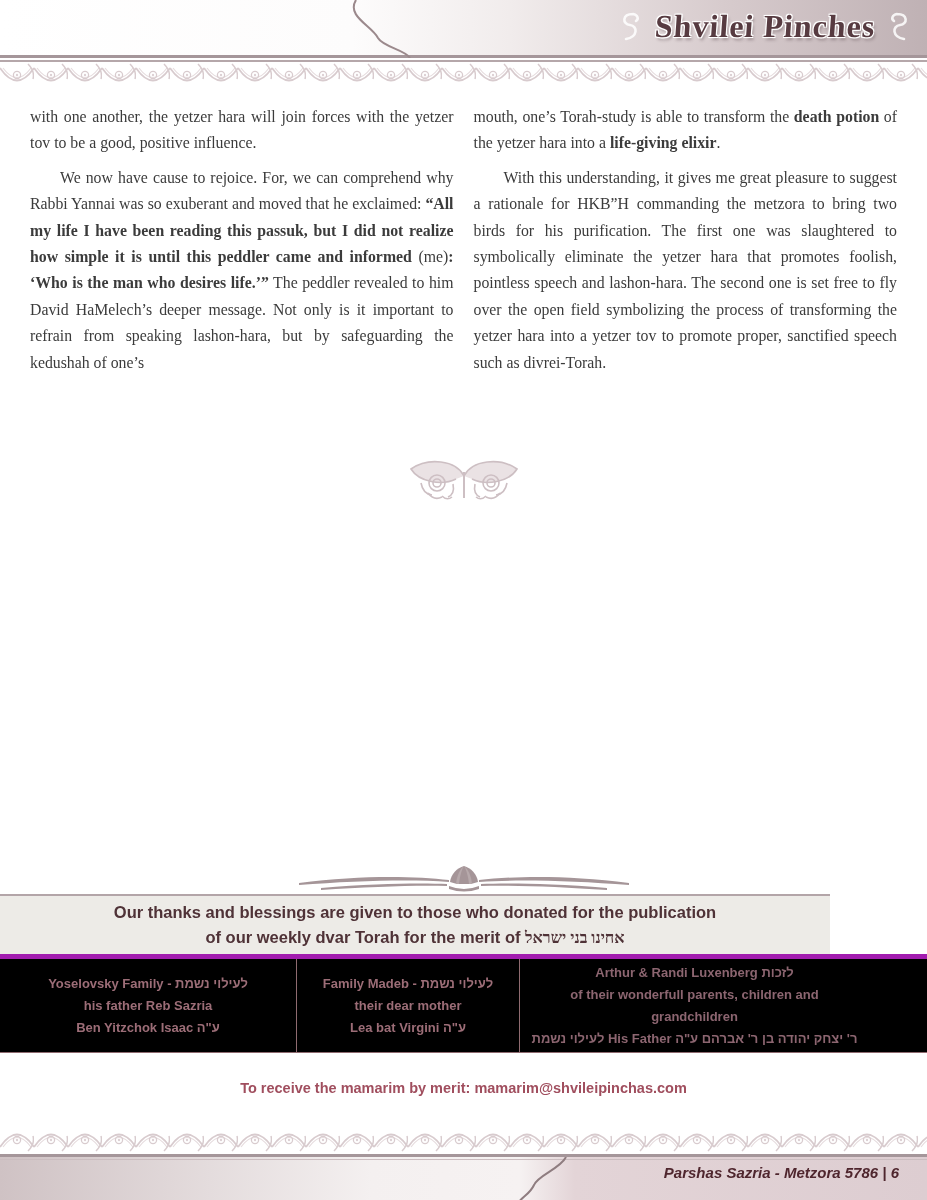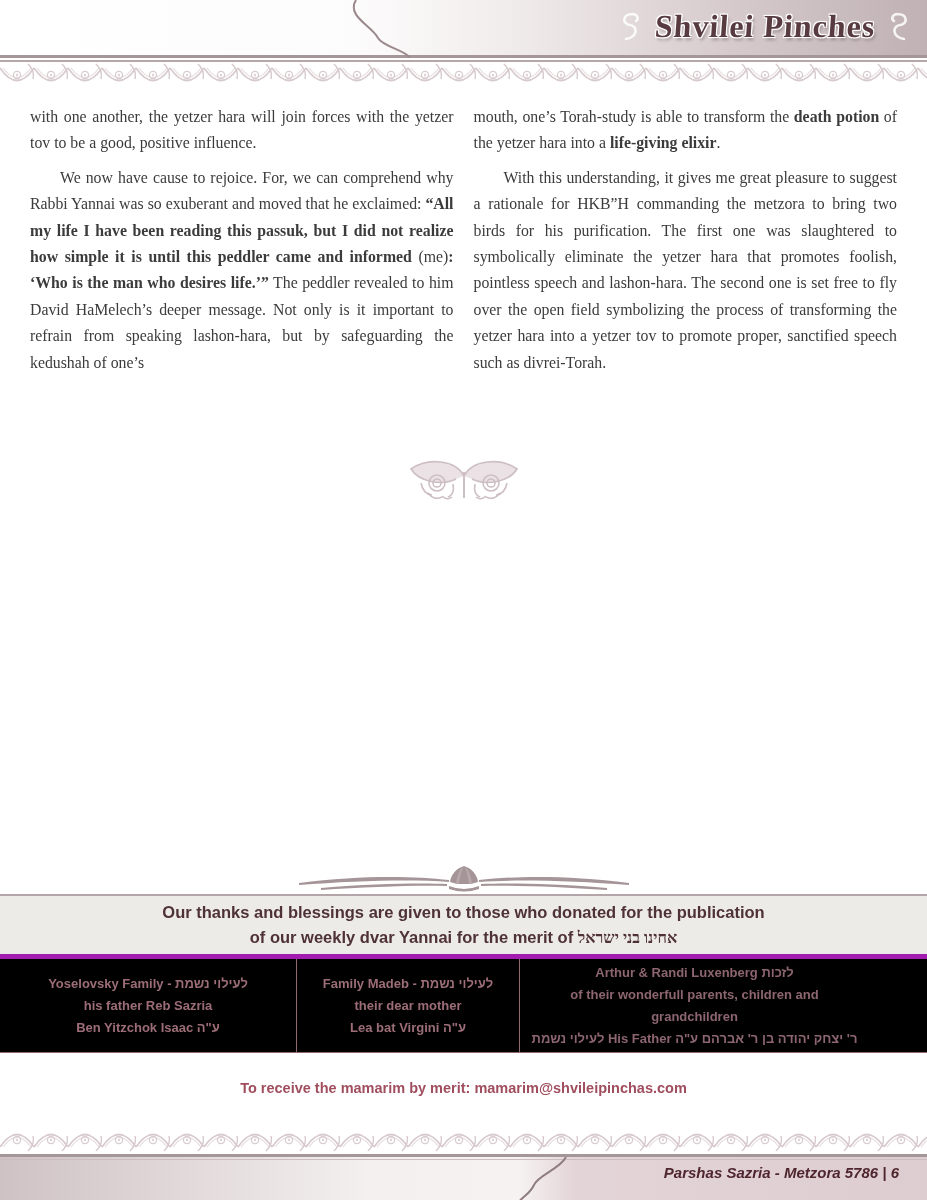--- a/index.html
+++ b/index.html
@@ -44,21 +44,21 @@
   .b { font-weight:bold; }
 
   
   .flourish { position:absolute; top:456px; left:50%; transform:translateX(-50%); }
 
   
   .divider-orn { position:absolute; top:864px; left:50%; transform:translateX(-50%); }
 
   
   .thanks {
-    position:absolute; top:894px; left:0; width:927px; height:60px;
+    position:absolute; top:894px; left:0; width:830px; height:60px;
     background:#edebe7; border-top:2px solid #b3a5a8;
     display:flex; flex-direction:column; align-items:center; justify-content:center;
     color:#4f3237; font-family:"Liberation Sans", sans-serif;
     font-size:16.5px; font-weight:600; line-height:25px;
   }
   .thanks .heb { font-family:"Liberation Serif", serif; font-weight:bold; font-size:16px; }
 
   
   .donors {
     position:absolute; top:954px; left:0; width:927px; height:99px;
@@ -175,21 +175,21 @@
       <path d="M165,2 L165,20 L160,20 C161,11 163,5 165,2 Z"></path>
       <path d="M165,2 L172,20 L179,18 C178,10 172,4 165,2 Z"></path>
       <path d="M165,2 L167,20 L173,20 C172,11 169,5 165,2 Z" fill="#b7a9ab"></path>
       <path d="M165,2 L165,20 L170,20 C169,11 167,5 165,2 Z"></path>
       <path d="M150,22 q15,6 30,0 l0,3 q-15,5 -30,0 Z"></path>
     </g>
   </svg>
 
   <div class="thanks">
     <div>Our thanks and blessings are given to those who donated for the publication</div>
-    <div><span>of our weekly dvar Yannai for the merit of </span><span class="heb">אחינו בני ישראל</span></div>
+    <div><span>of our weekly dvar Torah for the merit of </span><span class="heb">אחינו בני ישראל</span></div>
   </div>
 
   <div class="donors">
     <div class="donor-cell c1">
       <div>Yoselovsky Family - לעילוי נשמת</div>
       <div>his father Reb Sazria</div>
       <div>Ben Yitzchok Isaac ע"ה</div>
     </div>
     <div class="donor-cell c2">
       <div>Family Madeb - לעילוי נשמת</div>

